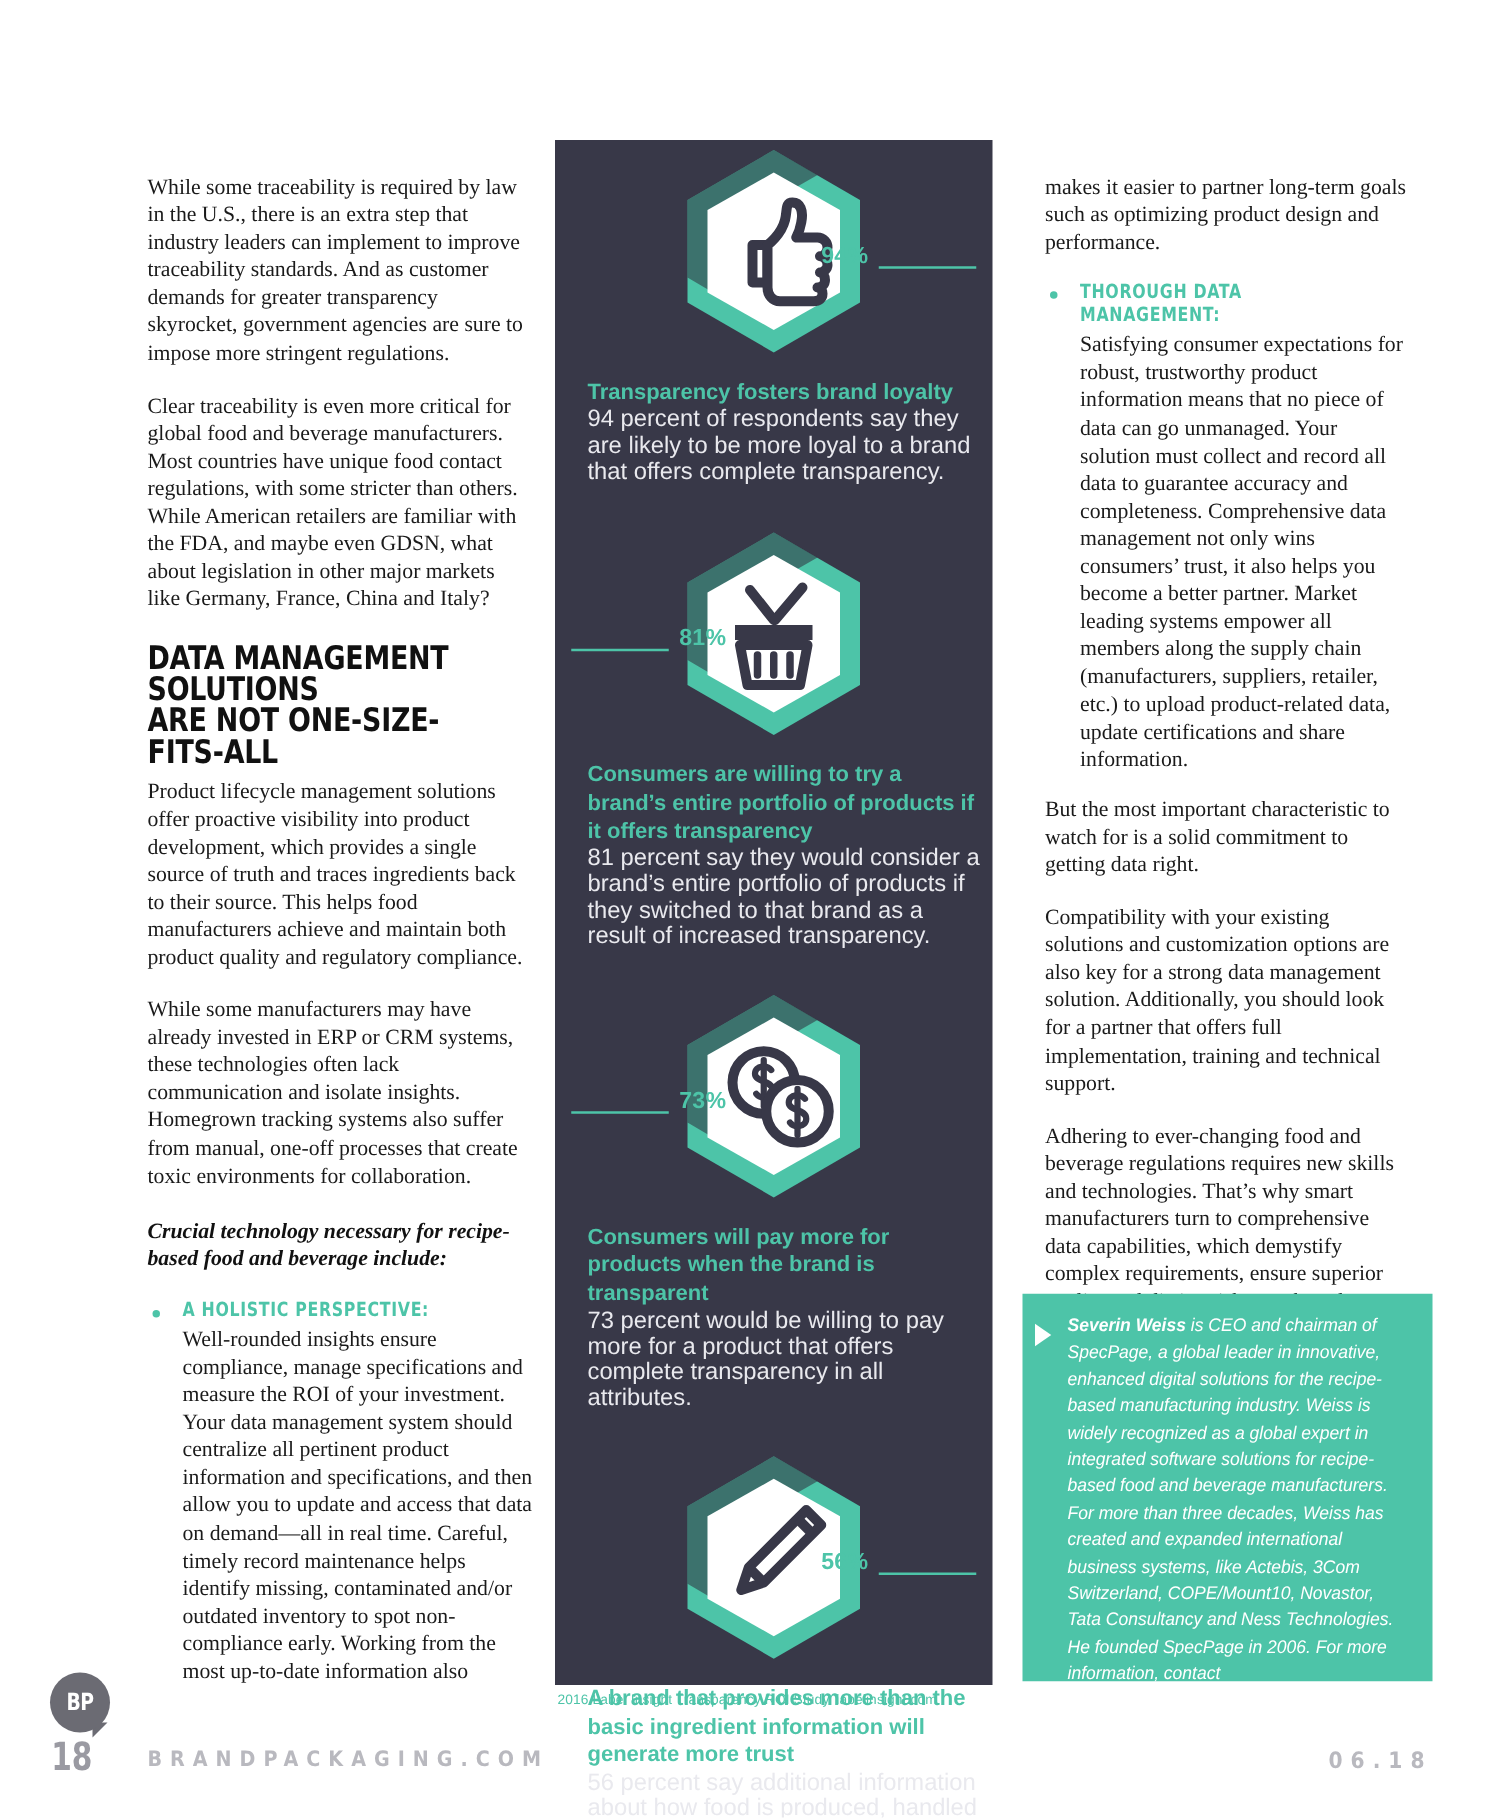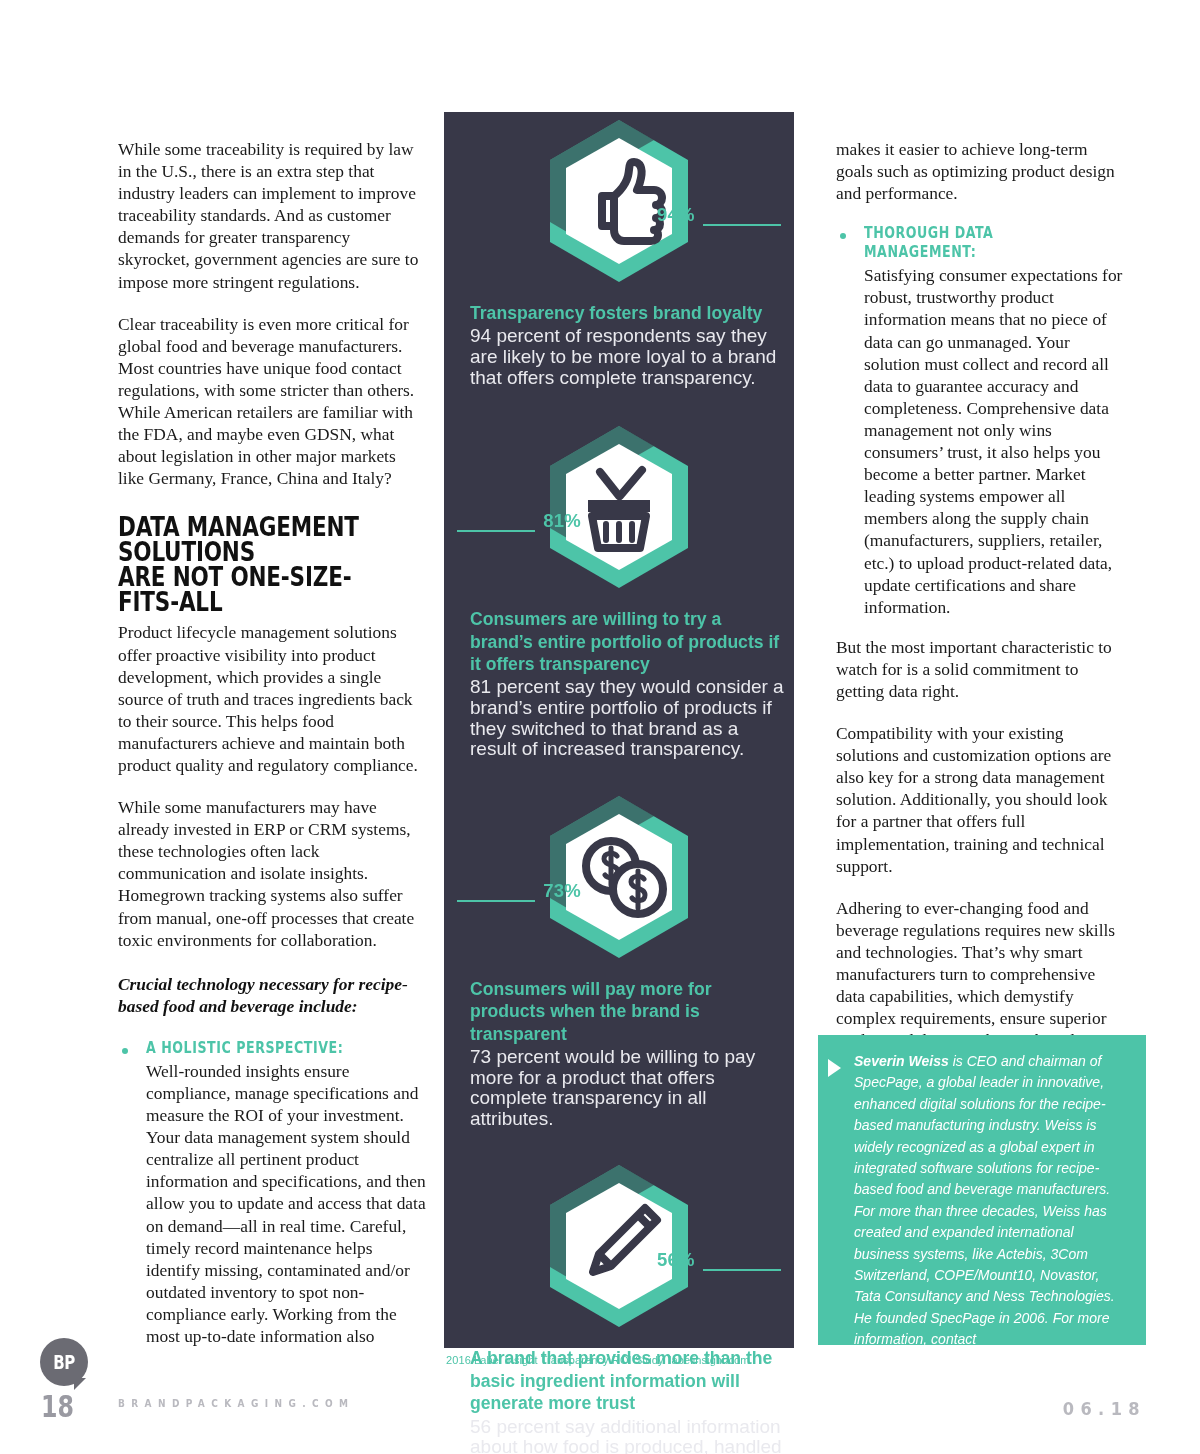--- a/index.html
+++ b/index.html
@@ -72,21 +72,21 @@
     background:#383848;
   }
   .stat{position:relative;}
   .hexwrap{position:relative;height:190px;}
   .hex{
     position:absolute;left:50%;transform:translateX(-50%);
     top:6px;width:146px;height:166px;
   }
   .hex svg{display:block;}
 
-  .pct-line{position:absolute;top:92px;display:flex;align-items:center;}
+  .pct-line{position:absolute;top:81px;display:flex;align-items:center;}
   .pct-line.right{left:205px;}
   .pct-line.left{right:205px;flex-direction:row-reverse;}
   .pct-val{
     font-family:"Liberation Sans", sans-serif;font-weight:bold;
     font-size:18.5px;color:#4DC4A8;letter-spacing:0.2px;
     padding:0 8px 6px 8px;
   }
   .pct-rule{height:2px;background:#4DC4A8;width:78px;margin-top:14px;}
   .pct-line.right .pct-rule{width:78px;}
   .pct-line.left .pct-rule{width:78px;}
@@ -148,21 +148,21 @@
   }
   .pagenum{
     position:absolute;left:41px;top:1388px;
     font-family:"DejaVu Sans Condensed","Liberation Sans", sans-serif;
     font-weight:bold;font-size:31px;color:#9a9aa2;letter-spacing:0px;
     transform:scaleX(0.85);transform-origin:left center;
   }
   .site{
     position:absolute;left:118px;top:1398px;
     font-family:"DejaVu Sans Condensed","Liberation Sans", sans-serif;
-    font-weight:bold;font-size:10px;color:#b9b9bf;letter-spacing:6.4px;
+    font-weight:bold;font-size:17px;color:#b9b9bf;letter-spacing:6.4px;
   }
   .issue{
     position:absolute;right:54px;top:1398px;
     font-family:"DejaVu Sans Condensed","Liberation Sans", sans-serif;
     font-weight:bold;font-size:18px;color:#b9b9bf;letter-spacing:6.4px;
   }
 </style>
 </head>
 <body>
 
@@ -299,21 +299,21 @@
         <p class="stat-title">A brand that provides more than the basic ingredient information will generate more trust</p>
         <p class="stat-body">56 percent say additional information about how food is produced, handled or sourced would make them trust a brand more.</p>
       </div>
     </div>
 
   </div>
 
   <div class="citation">2016 Label Insight Transparency ROI Study. labelinsight.com</div>
 
   <div class="col-right">
-    <p>makes it easier to achieve long-term goals such as optimizing product design and performance.</p>
+    <p>makes it easier to partner long-term goals such as optimizing product design and performance.</p>
 
     <div class="bullet-row">
       <span class="bullet-dot"></span>
       <div class="bullet-title">THOROUGH DATA MANAGEMENT:</div>
       <p class="bullet-body">Satisfying consumer expectations for robust, trustworthy product information means that no piece of data can go unmanaged. Your solution must collect and record all data to guarantee accuracy and completeness. Comprehensive data management not only wins consumers’ trust, it also helps you become a better partner. Market leading systems empower all members along the supply chain (manufacturers, suppliers, retailer, etc.) to upload product-related data, update certifications and share information.</p>
     </div>
 
     <p>But the most important characteristic to watch for is a solid commitment to getting data right.</p>
     <p>Compatibility with your existing solutions and customization options are also key for a strong data management solution. Additionally, you should look for a partner that offers full implementation, training and technical support.</p>
     <p><span>Adhering to ever-changing food and beverage regulations requires new skills and technologies. That’s why smart manufacturers turn to comprehensive data capabilities, which demystify complex requirements, ensure superior quality and distinguish your brand as a leader in the food and beverage industry.</span><span class="endmark"></span></p>

